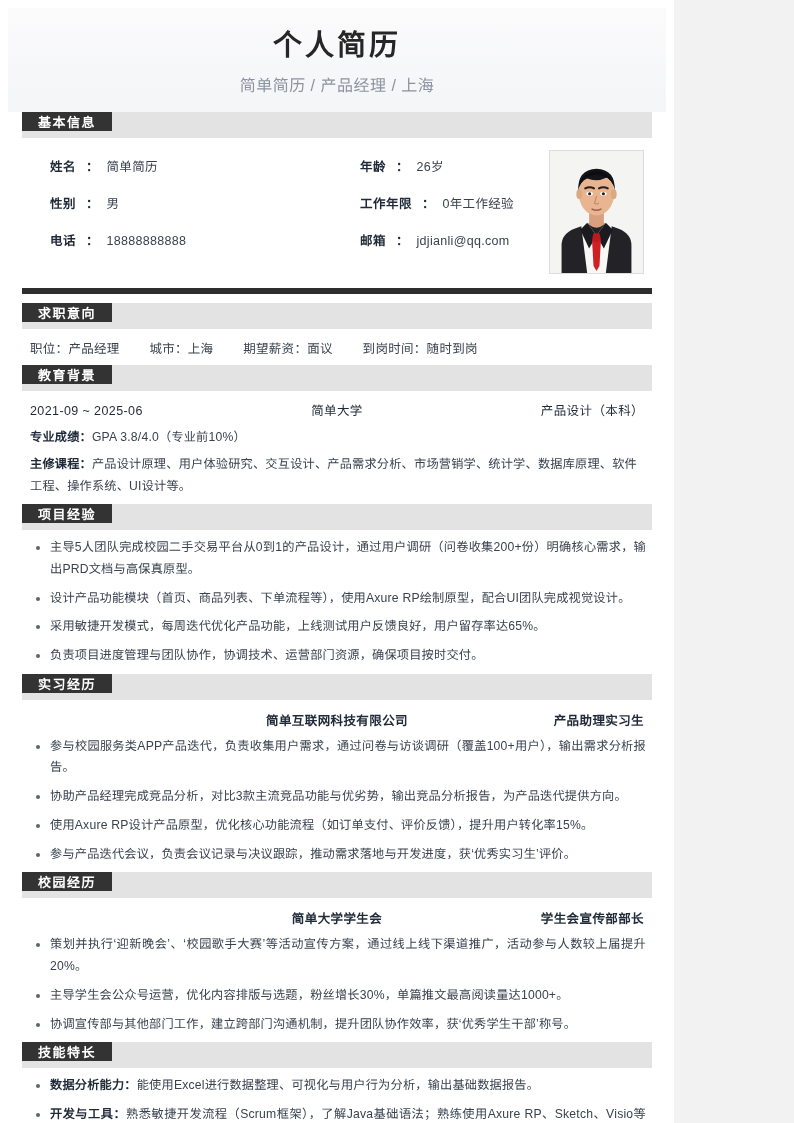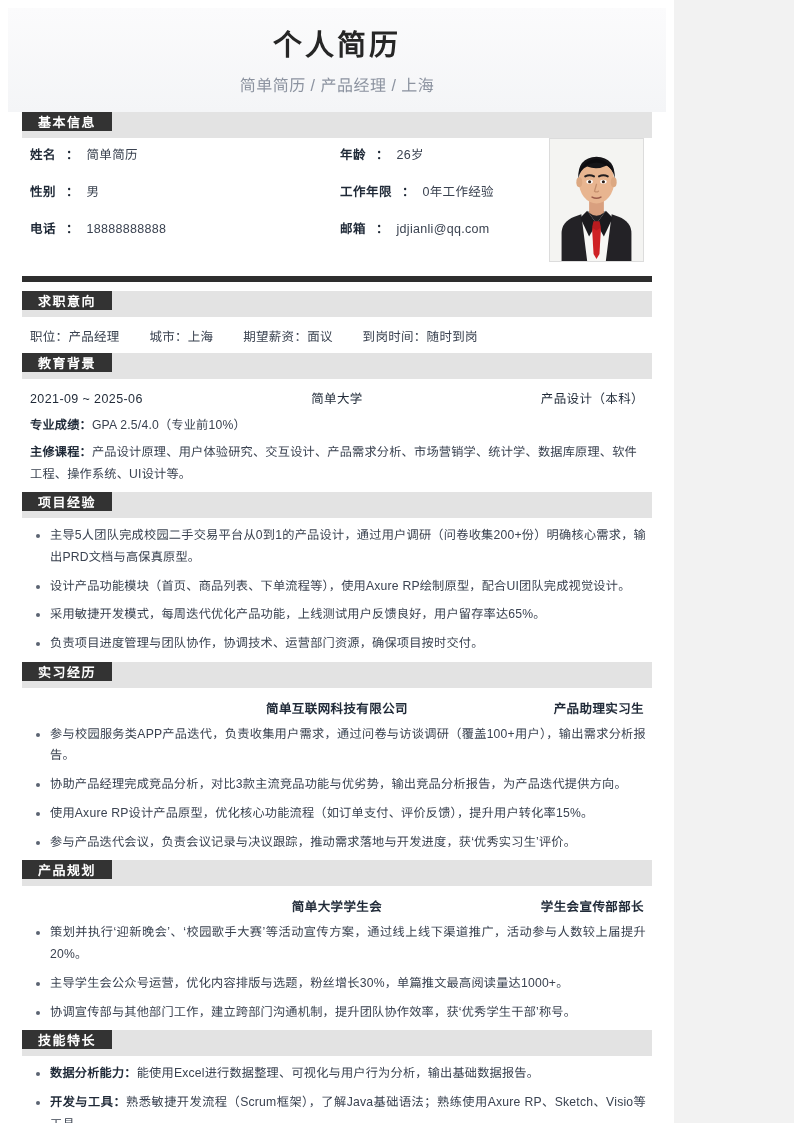--- a/index.html
+++ b/index.html
@@ -63,22 +63,23 @@
     padding: 0 16px;
     display: flex;
     align-items: center;
     white-space: nowrap;
   }
   .section-bar .fill { flex: 1; }
 
   
   .basic-wrap {
     display: flex;
-    padding: 0 30px 4px 30px;
+    padding: 12px 30px 4px 30px;
     align-items: flex-start;
+    margin-left: 20px;
   }
   .basic-grid {
     flex: 1;
     display: grid;
     grid-template-columns: 310px 1fr;
     row-gap: 18px;
     padding-top: 6px;
   }
   .kv {
     display: flex;
@@ -298,21 +299,21 @@
   <div class="section-bar">
     <div class="tag">教育背景</div>
     <div class="fill"></div>
   </div>
   <div class="three-col">
     <div class="c-left">2021-09 ~ 2025-06</div>
     <div class="c-mid">简单大学</div>
     <div class="c-right">产品设计（本科）</div>
   </div>
   <div class="edu-line">
-    <b>专业成绩：</b><span>GPA 2.5/4.0（专业前10%）</span>
+    <b>专业成绩：</b><span>GPA 3.8/4.0（专业前10%）</span>
   </div>
   <div class="edu-line" style="padding-bottom:7px;">
     <b>主修课程：</b><span>产品设计原理、用户体验研究、交互设计、产品需求分析、市场营销学、统计学、数据库原理、软件工程、操作系统、UI设计等。</span>
   </div>
 
   <div class="section-bar">
     <div class="tag">项目经验</div>
     <div class="fill"></div>
   </div>
   <ul class="bullets">
@@ -332,21 +333,21 @@
     <div class="c-right">产品助理实习生</div>
   </div>
   <ul class="bullets">
     <li>参与校园服务类APP产品迭代，负责收集用户需求，通过问卷与访谈调研（覆盖100+用户），输出需求分析报告。</li>
     <li>协助产品经理完成竞品分析，对比3款主流竞品功能与优劣势，输出竞品分析报告，为产品迭代提供方向。</li>
     <li>使用Axure RP设计产品原型，优化核心功能流程（如订单支付、评价反馈），提升用户转化率15%。</li>
     <li>参与产品迭代会议，负责会议记录与决议跟踪，推动需求落地与开发进度，获‘优秀实习生’评价。</li>
   </ul>
 
   <div class="section-bar">
-    <div class="tag">产品规划</div>
+    <div class="tag">校园经历</div>
     <div class="fill"></div>
   </div>
   <div class="exp-head">
     <div class="c-left"></div>
     <div class="c-mid">简单大学学生会</div>
     <div class="c-right">学生会宣传部部长</div>
   </div>
   <ul class="bullets">
     <li>策划并执行‘迎新晚会’、‘校园歌手大赛’等活动宣传方案，通过线上线下渠道推广，活动参与人数较上届提升20%。</li>
     <li>主导学生会公众号运营，优化内容排版与选题，粉丝增长30%，单篇推文最高阅读量达1000+。</li>

